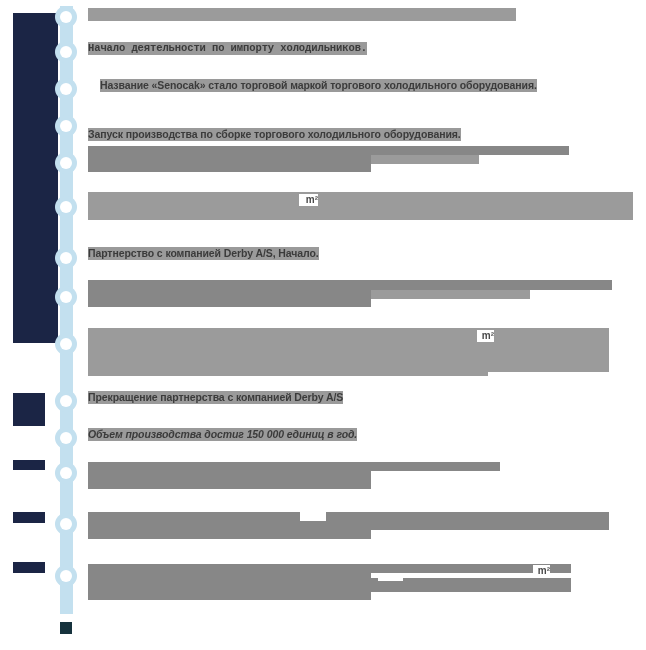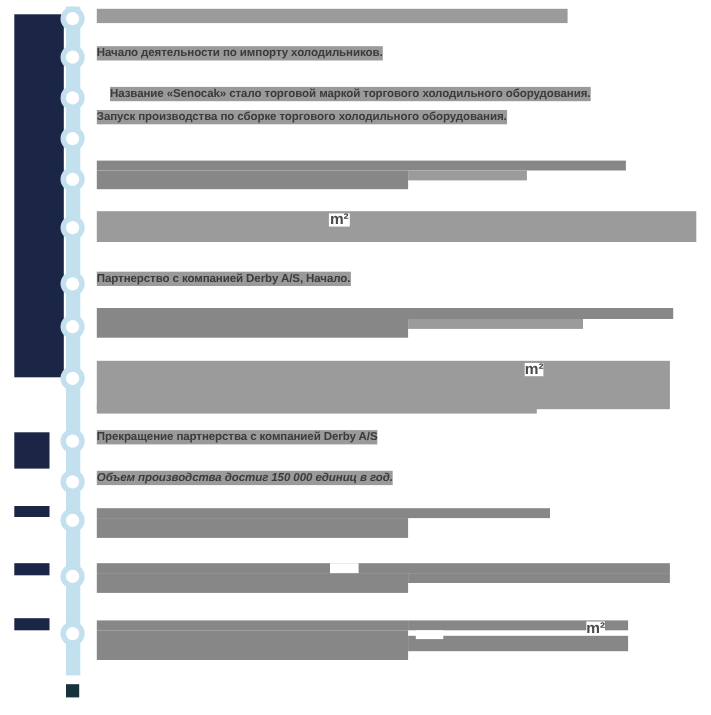--- a/index.html
+++ b/index.html
@@ -79,24 +79,24 @@
   }
   .redact-line.light {
     background: #9b9b9b;
   }
 
   
   .frag {
     position: absolute;
     background: #ffffff;
     color: #4a4a4a;
-    font-size: 14px;
+    font-size: 10px;
     font-weight: bold;
     line-height: 11px;
-    text-align: center;
+    text-align: right;
   }
   .gap {
     position: absolute;
     background: #ffffff;
   }
 </style>
 </head>
 <body>
 
 <div id="timeline-root">
@@ -123,23 +123,23 @@
       <div class="node" style="top: 286px; background: rgb(195, 224, 239);"></div>
       <div class="node" style="top: 333px; background: rgb(195, 224, 239);"></div>
       <div class="node" style="top: 390px; background: rgb(195, 224, 239);"></div>
       <div class="node" style="top: 427px; background: rgb(195, 224, 239);"></div>
       <div class="node" style="top: 462px; background: rgb(195, 224, 239);"></div>
       <div class="node" style="top: 513px; background: rgb(195, 224, 239);"></div>
       <div class="node" style="top: 565px; background: rgb(195, 224, 239);"></div>
     </div>
   <div id="events-layer">
       <div class="redact-line light" style="left: 88px; top: 8px; width: 428px; height: 13px; background: rgb(155, 155, 155);"></div>
-      <div class="event-text" style="left: 88px; top: 42px; background: rgb(154, 154, 154); color: rgb(59, 59, 59);">Начало деятельности по импорту холодильников.</div>
+      <div class="event-text" style="left: 88px; top: 42px; background: rgb(154, 154, 154); color: rgb(59, 59, 59); font-family: Liberation Mono, monospace;">Начало деятельности по импорту холодильников.</div>
       <div class="event-text" style="left: 88px; top: 79px; background: rgb(154, 154, 154); color: rgb(59, 59, 59); margin-left: 12px;">Название «Senocak» стало торговой маркой торгового холодильного оборудования.</div>
-      <div class="event-text" style="left: 88px; top: 100px; background: rgb(154, 154, 154); color: rgb(59, 59, 59);">Запуск производства по сборке торгового холодильного оборудования.</div>
+      <div class="event-text" style="left: 88px; top: 128px; background: rgb(154, 154, 154); color: rgb(59, 59, 59);">Запуск производства по сборке торгового холодильного оборудования.</div>
       <div class="redact-line" style="left: 88px; top: 146px; width: 481px; height: 9px; background: rgb(135, 135, 135);"></div>
       <div class="redact-line" style="left: 88px; top: 155px; width: 283px; height: 17px; background: rgb(135, 135, 135);"></div>
       <div class="redact-line light" style="left: 371px; top: 155px; width: 108px; height: 9px; background: rgb(155, 155, 155);"></div>
       <div class="redact-line light" style="left: 88px; top: 192px; width: 545px; height: 28px; background: rgb(155, 155, 155);"></div>
       <div class="frag" style="left: 299px; top: 194px; width: 19px; height: 12px;">m²</div>
       <div class="event-text" style="left: 88px; top: 247px; background: rgb(154, 154, 154); color: rgb(59, 59, 59);">Партнерство с компанией Derby A/S, Начало.</div>
       <div class="redact-line" style="left: 88px; top: 280px; width: 524px; height: 10px; background: rgb(135, 135, 135);"></div>
       <div class="redact-line" style="left: 88px; top: 290px; width: 283px; height: 17px; background: rgb(135, 135, 135);"></div>
       <div class="redact-line light" style="left: 371px; top: 290px; width: 159px; height: 9px; background: rgb(155, 155, 155);"></div>
       <div class="redact-line light" style="left: 88px; top: 328px; width: 521px; height: 44px; background: rgb(155, 155, 155);"></div>

